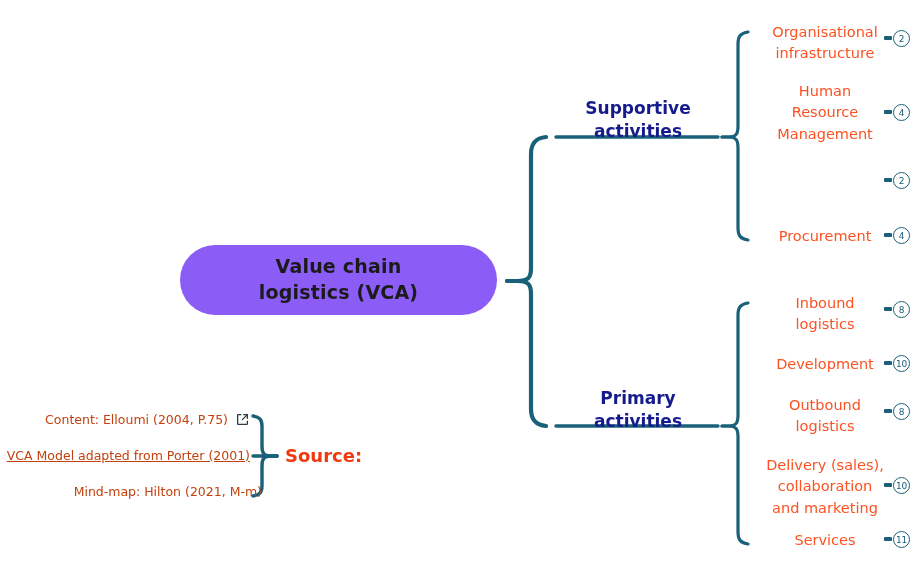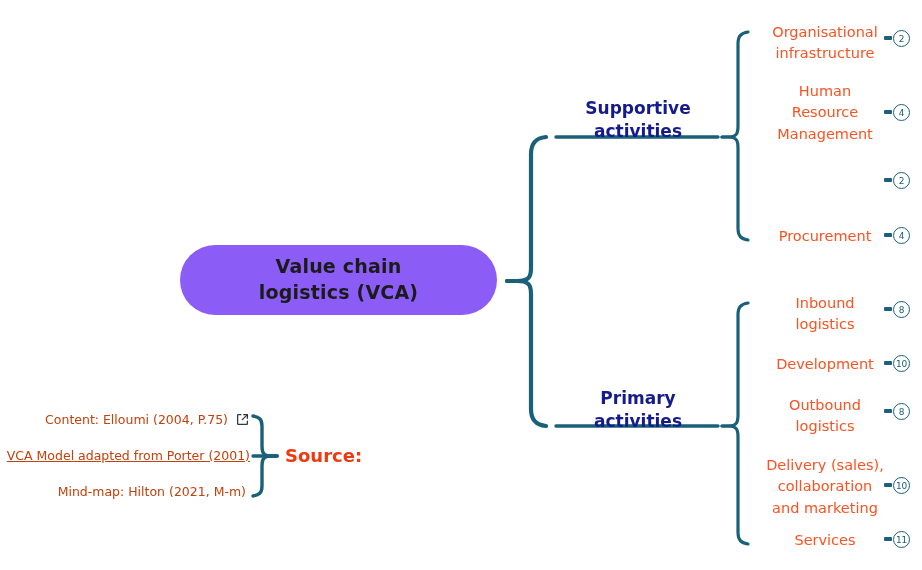--- a/index.html
+++ b/index.html
@@ -107,21 +107,21 @@
   .src-line {
     position: absolute;
     font-family: "DejaVu Sans", sans-serif;
     font-size: 12.5px;
     color: #c2410c;
     white-space: nowrap;
     text-align: right;
   }
   #src-line-0 { left: 0px;  top: 412px; width: 228px; }
   #src-line-1 { left: 0px;  top: 448px; width: 250px; text-decoration: underline; }
-  #src-line-2 { left: 0px;  top: 484px; width: 246px; }
+  #src-line-2 { left: 0px;  top: 484px; width: 246px; padding-left: 16px; }
 
   .ext-link-icon {
     position: absolute;
     left: 236px;
     top: 413px;
     width: 13px;
     height: 13px;
   }
 
   .source-title {

